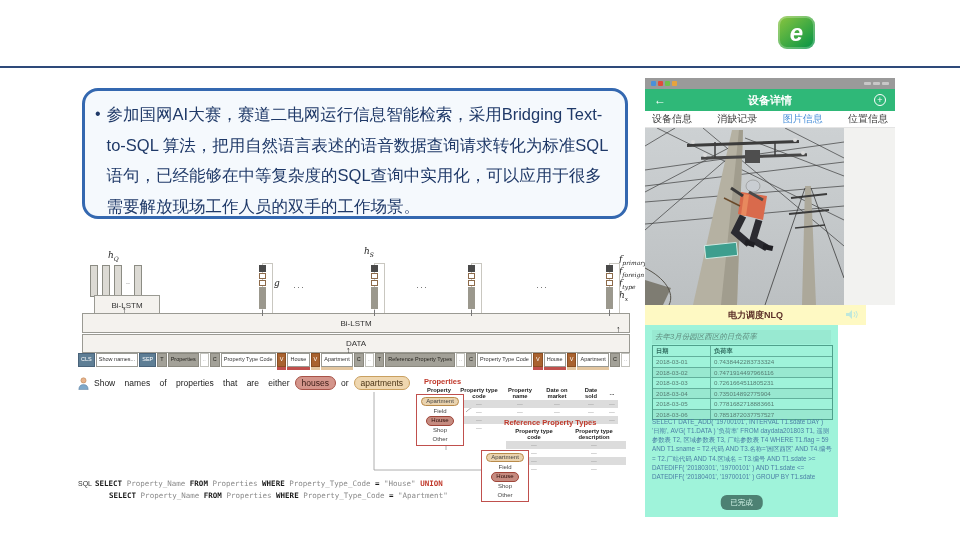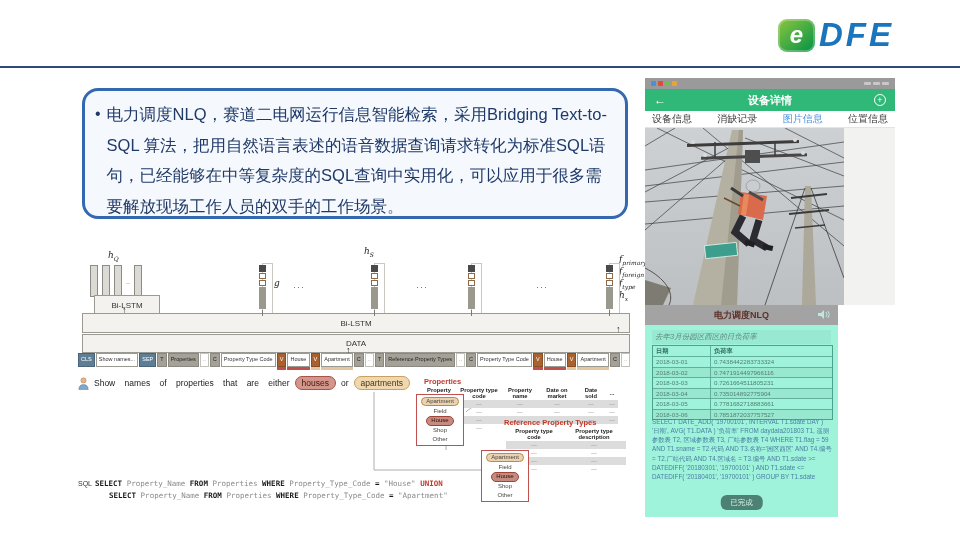--- a/index.html
+++ b/index.html
@@ -101,21 +101,21 @@
             text-align:center;box-sizing:border-box;}
   .tabbar{position:absolute;left:0;top:33px;width:250px;height:17px;background:#fff;display:flex;
           align-items:center;justify-content:space-between;padding:0 7px;box-sizing:border-box;
           border-bottom:1px solid #E4E4E4;overflow:hidden;}
   .ptab{font-size:10px;color:#3a3a3a;white-space:nowrap;}
   .ptab.active{color:#4A90D9;}
   .photo-wrap{position:absolute;left:0;top:50px;width:250px;height:177px;background:#F2F2F0;}
 
   
   .phone-bottom{left:645px;top:305px;width:193px;height:212px;background:#9FF3DA;}
-  .nlq-header{position:absolute;left:0;top:0;width:193px;height:20px;background:#a3a3a3;
+  .nlq-header{position:absolute;left:0;top:0;width:221px;height:20px;background:#fef9c3;
               display:flex;align-items:center;justify-content:center;}
   .nlq-title{font-size:9px;font-weight:bold;color:#5C3028;}
   .nlq-speaker{position:absolute;right:7px;top:4px;}
   .nlq-query{position:absolute;left:7px;top:25px;width:179px;font-size:7.5px;color:#5F8E80;
              background:rgba(0,0,0,0.04);padding:2px 3px;box-sizing:border-box;font-style:italic;}
   .nlq-table{position:absolute;left:7px;top:40px;width:181px;border:1px solid #4FA18C;box-sizing:border-box;}
   .nrow{display:flex;border-top:1px solid #62B09C;}
   .nrow:first-child{border-top:none;}
   .nrow.alt{background:rgba(0,0,0,0.045);}
   .ncell{font-size:6.2px;color:#567F74;height:9.5px;display:flex;align-items:center;padding-left:3px;
@@ -128,27 +128,26 @@
   .done-btn{position:absolute;left:50%;transform:translateX(-50%);bottom:7px;background:#4D8173;
             color:#D6F7EB;font-size:7.5px;padding:2.5px 10px;border-radius:6px;border:none;}
 </style>
 </head>
 <body>
 
 <div class="slide">
 
   <div class="abs logo">
     <div class="logo-e">e</div>
-    <div class="logo-dfe">DFE</div>
   </div>
   <div class="abs divider"></div>
 
   <div class="abs bullet-box">
     <span class="bullet-marker">•</span>
-    <span class="bullet-text">电力调度NLQ，赛道二电网运行信息智能检索，采用Bridging Text-to-SQL 算法，把用自然语言表述的语音数据查询请求转化为标准SQL语句，已经能够在中等复杂度的SQL查询中实用化，可以应用于很多需要解放现场工作人员的双手的工作场景。</span>
+    <span class="bullet-text">参加国网AI大赛，赛道二电网运行信息智能检索，采用Bridging Text-to-SQL 算法，把用自然语言表述的语音数据查询请求转化为标准SQL语句，已经能够在中等复杂度的SQL查询中实用化，可以应用于很多需要解放现场工作人员的双手的工作场景。</span>
   </div>
 
   <div class="abs diagram">
 
     <span class="mlab" style="left:30px;top:10px"><i>h</i><sub>Q</sub></span>
     <span class="mlab" style="left:196px;top:38px"><i>g</i></span>
     <span class="mlab" style="left:286px;top:6px"><i>h</i><sub>S</sub></span>
     <span class="mlab" style="left:541px;top:14px"><i>f</i><sub>primary</sub></span>
     <span class="mlab" style="left:541px;top:26px"><i>f</i><sub>foreign</sub></span>
     <span class="mlab" style="left:541px;top:38px"><i>f</i><sub>type</sub></span>

